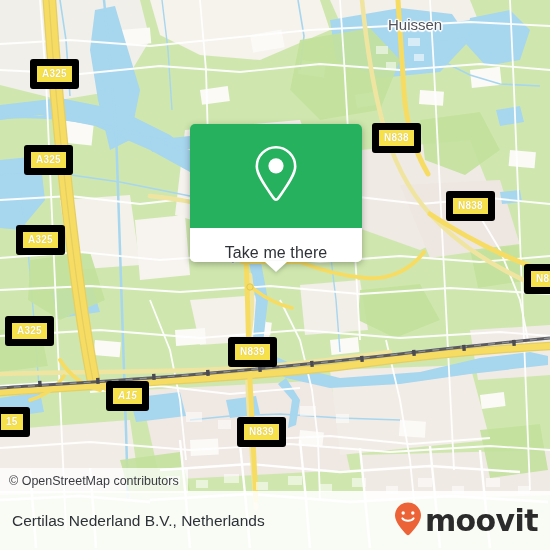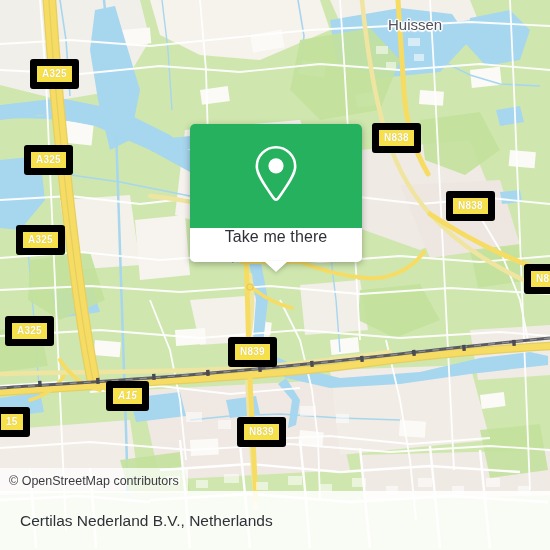--- a/index.html
+++ b/index.html
@@ -87,21 +87,21 @@
     border-radius: 5px 5px 0 0;
     display: flex;
     align-items: center;
     justify-content: center;
   }
   #popup-white {
     background: #ffffff;
     height: 34px;
     border-radius: 0 0 5px 5px;
     display: flex;
-    align-items: flex-start;
+    align-items: flex-end;
     justify-content: center;
     position: relative;
   }
   #popup-cta {
     color: #2e3137;
     font-size: 16px;
     letter-spacing: 0.1px;
     font-family: "Liberation Sans", sans-serif;
   }
   #popup-tail {
@@ -135,21 +135,21 @@
   #footer {
     position: absolute;
     left: 0;
     top: 491px;
     width: 550px;
     height: 59px;
     background: rgba(255,255,255,0.88);
     display: flex;
     align-items: center;
     justify-content: space-between;
-    padding: 0 20px;
+    padding: 0 12px;
     box-sizing: border-box;
     z-index: 35;
   }
   #footer-title {
     color: #2e3137;
     font-size: 15.5px;
     white-space: nowrap;
     font-family: "Liberation Sans", sans-serif;
   }
   #moovit-logo {
@@ -418,15 +418,28 @@
     <div id="popup-white">
       <span id="popup-cta">Take me there</span>
       <span id="popup-tail"></span>
     </div>
   </div>
 
   <div id="osm-attrib">© OpenStreetMap contributors</div>
 
   <div id="footer">
     <span id="footer-title">Certilas Nederland B.V., Netherlands</span>
+    <span id="moovit-logo">
+      <span>
+        <svg width="30" height="36" viewBox="0 0 30 36" xmlns="http://www.w3.org/2000/svg">
+          <path d="M15 1.5 C7.8 1.5 2 7.3 2 14.5 C2 21.0 9.2 28.8 13.5 33.6
+                   C14.3 34.5 15.7 34.5 16.5 33.6 C20.8 28.8 28 21.0 28 14.5
+                   C28 7.3 22.2 1.5 15 1.5 Z" fill="#ec6337"></path>
+          <circle cx="10.2" cy="12.0" r="1.7" fill="#ffffff"></circle>
+          <circle cx="19.8" cy="12.0" r="1.7" fill="#ffffff"></circle>
+          <path d="M9.4 17.4 C11.6 20.4 18.4 20.4 20.6 17.4" fill="none" stroke="#ffffff" stroke-width="2" stroke-linecap="round"></path>
+        </svg>
+      </span>
+      <span id="moovit-wordmark">moovit</span>
+    </span>
   </div>
 
 </div>
 
 </body></html>

